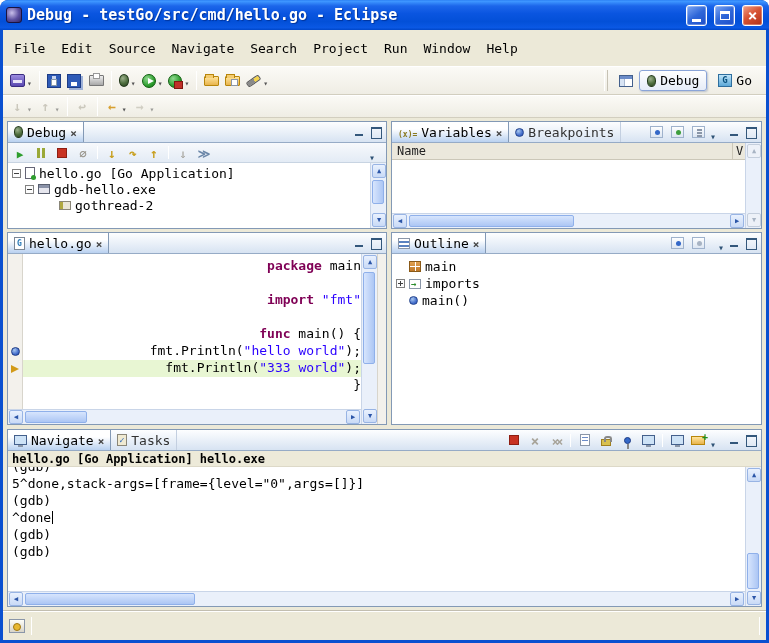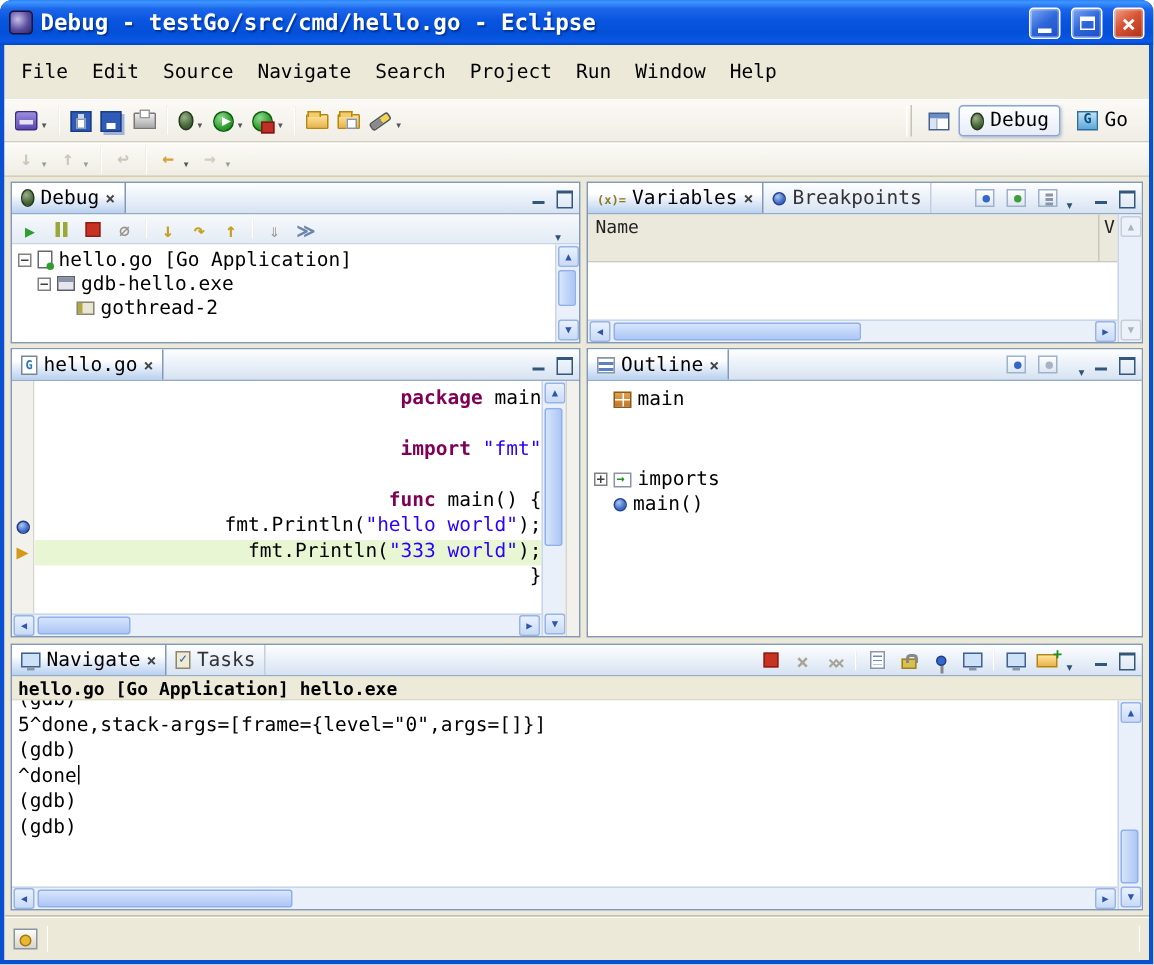--- a/index.html
+++ b/index.html
@@ -148,21 +148,21 @@
   .sb-arrow.left::after { content:"◀"; font-size:7px; }
   .sb-arrow.right::after { content:"▶"; font-size:7px; }
   .sb-track { flex:1; position:relative; }
   .sb-thumb-v { position:absolute; left:1px; width:12px; background:linear-gradient(90deg,#D7E5FD,#ACC6F4); border:1px solid #8FB0EA; border-radius:2px; }
   .sb-thumb-h { flex:none; height:12px; margin:0 1px; background:linear-gradient(#D7E5FD,#ACC6F4); border:1px solid #8FB0EA; border-radius:2px; }
   .sb.disabled .sb-arrow { color:#A8B4C4; border-color:#C4CEDC; background:#EDF1F8; }
 
   
   .var-content { flex:1; min-height:0; display:flex; }
   .var-main { flex:1; min-width:0; display:flex; flex-direction:column; }
-  .var-colhead { height:32px; flex:none; background:#EBE8DC; border-bottom:1px solid #CBC7B8; display:flex; font-size:12px; color:#222; overflow:hidden; }
+  .var-colhead { height:17px; flex:none; background:#EBE8DC; border-bottom:1px solid #CBC7B8; display:flex; font-size:12px; color:#222; overflow:hidden; }
   .col-name { flex:1; padding:1px 5px; border-right:1px solid #CBC7B8; }
   .col-value { width:12px; padding:1px 0 1px 3px; overflow:hidden; white-space:nowrap; }
   .var-empty { flex:1; background:#fff; }
 
   
   .editor-content { flex:1; min-height:0; display:flex; }
   .editor-main { flex:1; min-width:0; display:flex; flex-direction:column; }
   .editor-mid { flex:1; min-height:0; display:flex; }
   .gutter { width:15px; flex:none; background:#F3F1EC; border-right:1px solid #D8D5CC; padding-top:4px; }
   .gutter-row { height:17px; display:flex; align-items:center; justify-content:center; }
@@ -398,21 +398,21 @@
                 <div class="tree-row" style="padding-left: 4px;">
                   <span class="exp minus"></span>
                   <span class="icon launch-config-icon"></span>
                   <span class="tree-label">hello.go [Go Application]</span>
                 </div>
                 <div class="tree-row" style="padding-left: 17px;">
                   <span class="exp minus"></span>
                   <span class="icon process-icon"></span>
                   <span class="tree-label">gdb-hello.exe</span>
                 </div>
-                <div class="tree-row" style="padding-left: 30px;">
+                <div class="tree-row" style=" margin-left: 38px;">
                   <span class="exp-spacer"></span>
                   <span class="icon thread-icon"></span>
                   <span class="tree-label">gothread-2</span>
                 </div>
               </div>
             <div class="sb sb-v">
               <span class="sb-arrow up"></span>
               <span class="sb-track">
                   <span class="sb-thumb-v" style="top:1px;height:24px;"></span>
                 </span>
@@ -558,21 +558,21 @@
               <span class="mm-btn mm-min"></span>
               <span class="mm-btn mm-max"></span>
             </div>
           </div>
           <div class="outline-rows">
               <div class="tree-row" style="padding-left: 4px;">
                 <span class="exp-spacer"></span>
                 <span class="icon package-icon"></span>
                 <span class="tree-label">main</span>
               </div>
-              <div class="tree-row" style="padding-left: 4px; margin-top: 36px;">
+              <div class="tree-row" style="padding-left: 4px;">
                 <span class="exp plus"></span>
                 <span class="icon imports-icon"></span>
                 <span class="tree-label">imports</span>
               </div>
               <div class="tree-row" style="padding-left: 4px;">
                 <span class="exp-spacer"></span>
                 <span class="icon method-icon"></span>
                 <span class="tree-label">main()</span>
               </div>
             </div>

